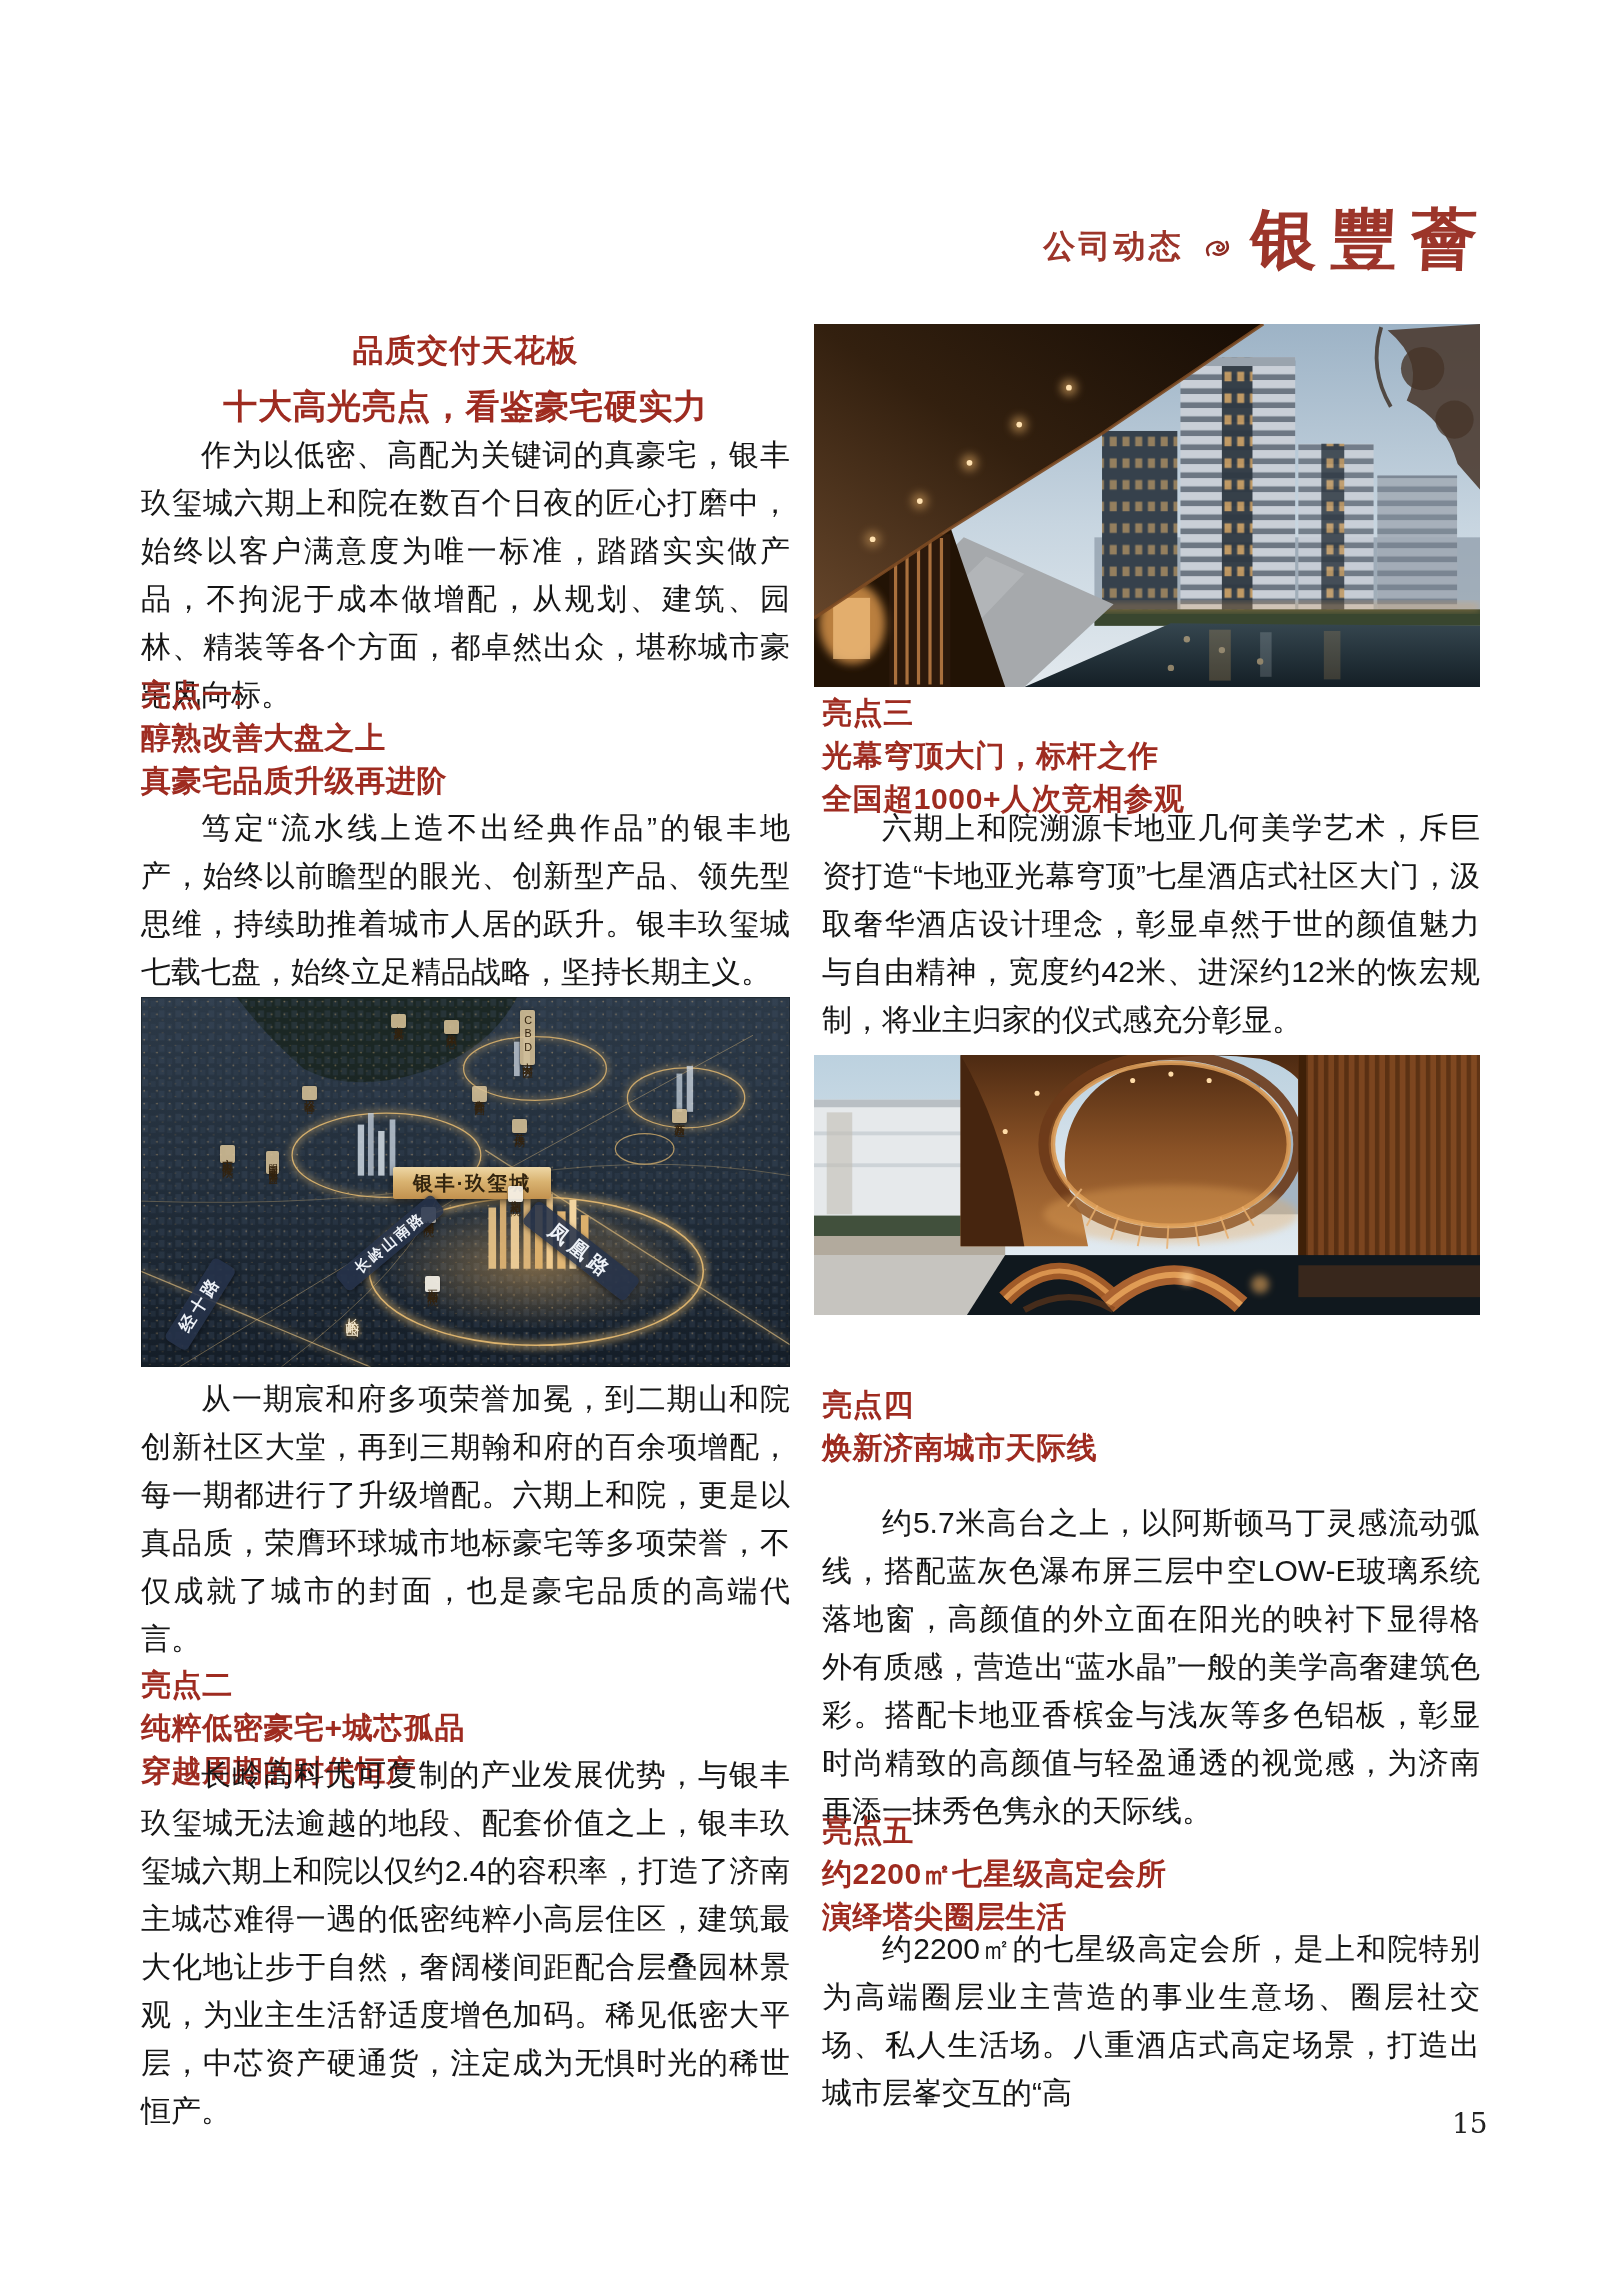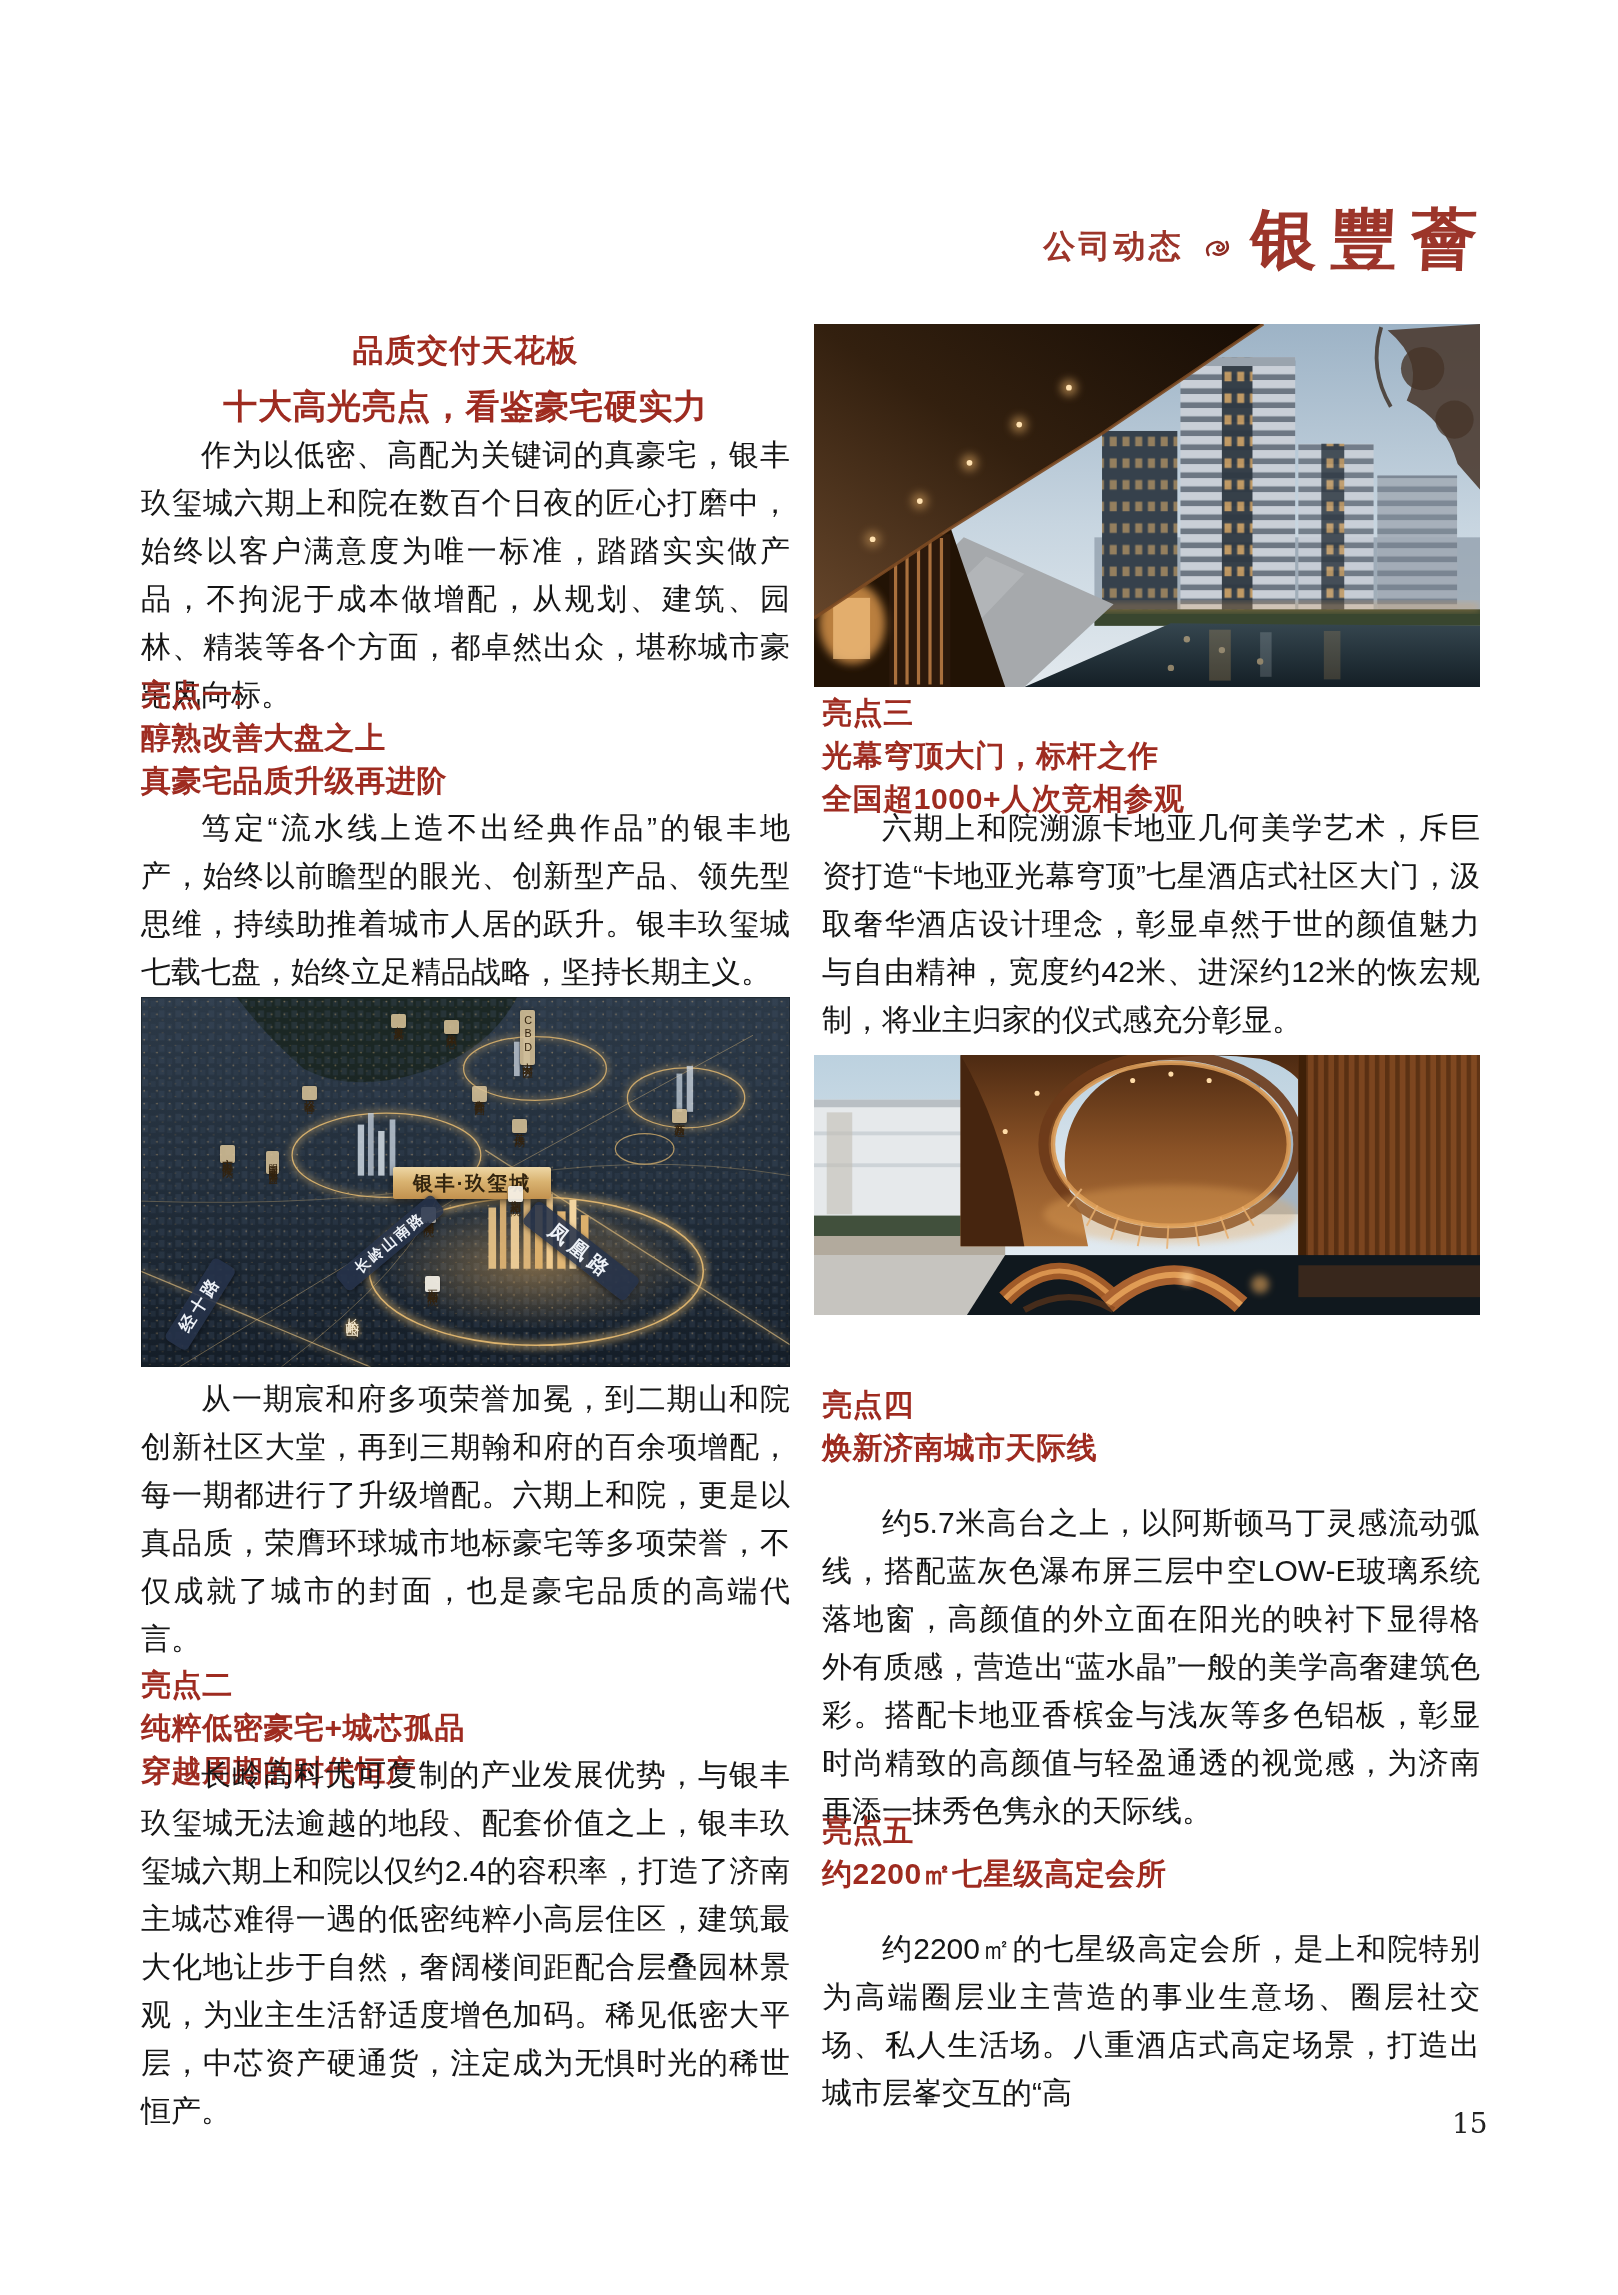--- a/index.html
+++ b/index.html
@@ -364,20 +364,21 @@
   <div class="abs rcol" style="top:1383px;">
     <div class="hl">亮点四</div>
     <div class="hl">焕新济南城市天际线</div>
   </div>
 
   <div class="abs rcol para" style="top:1499px;">约5.7米高台之上，以阿斯顿马丁灵感流动弧线，搭配蓝灰色瀑布屏三层中空LOW-E玻璃系统落地窗，高颜值的外立面在阳光的映衬下显得格外有质感，营造出“蓝水晶”一般的美学高奢建筑色彩。搭配卡地亚香槟金与浅灰等多色铝板，彰显时尚精致的高颜值与轻盈通透的视觉感，为济南再添一抹秀色隽永的天际线。</div>
 
   <div class="abs rcol" style="top:1809px;">
     <div class="hl">亮点五</div>
     <div class="hl">约2200㎡七星级高定会所</div>
+    <div class="hl">演绎塔尖圈层生活</div>
   </div>
 
   <div class="abs rcol para" style="top:1925px;">约2200㎡的七星级高定会所，是上和院特别为高端圈层业主营造的事业生意场、圈层社交场、私人生活场。八重酒店式高定场景，打造出城市层峯交互的“高</div>
 
   <div class="pageno">15</div>
 
 </div>
 
 
 </body></html>

